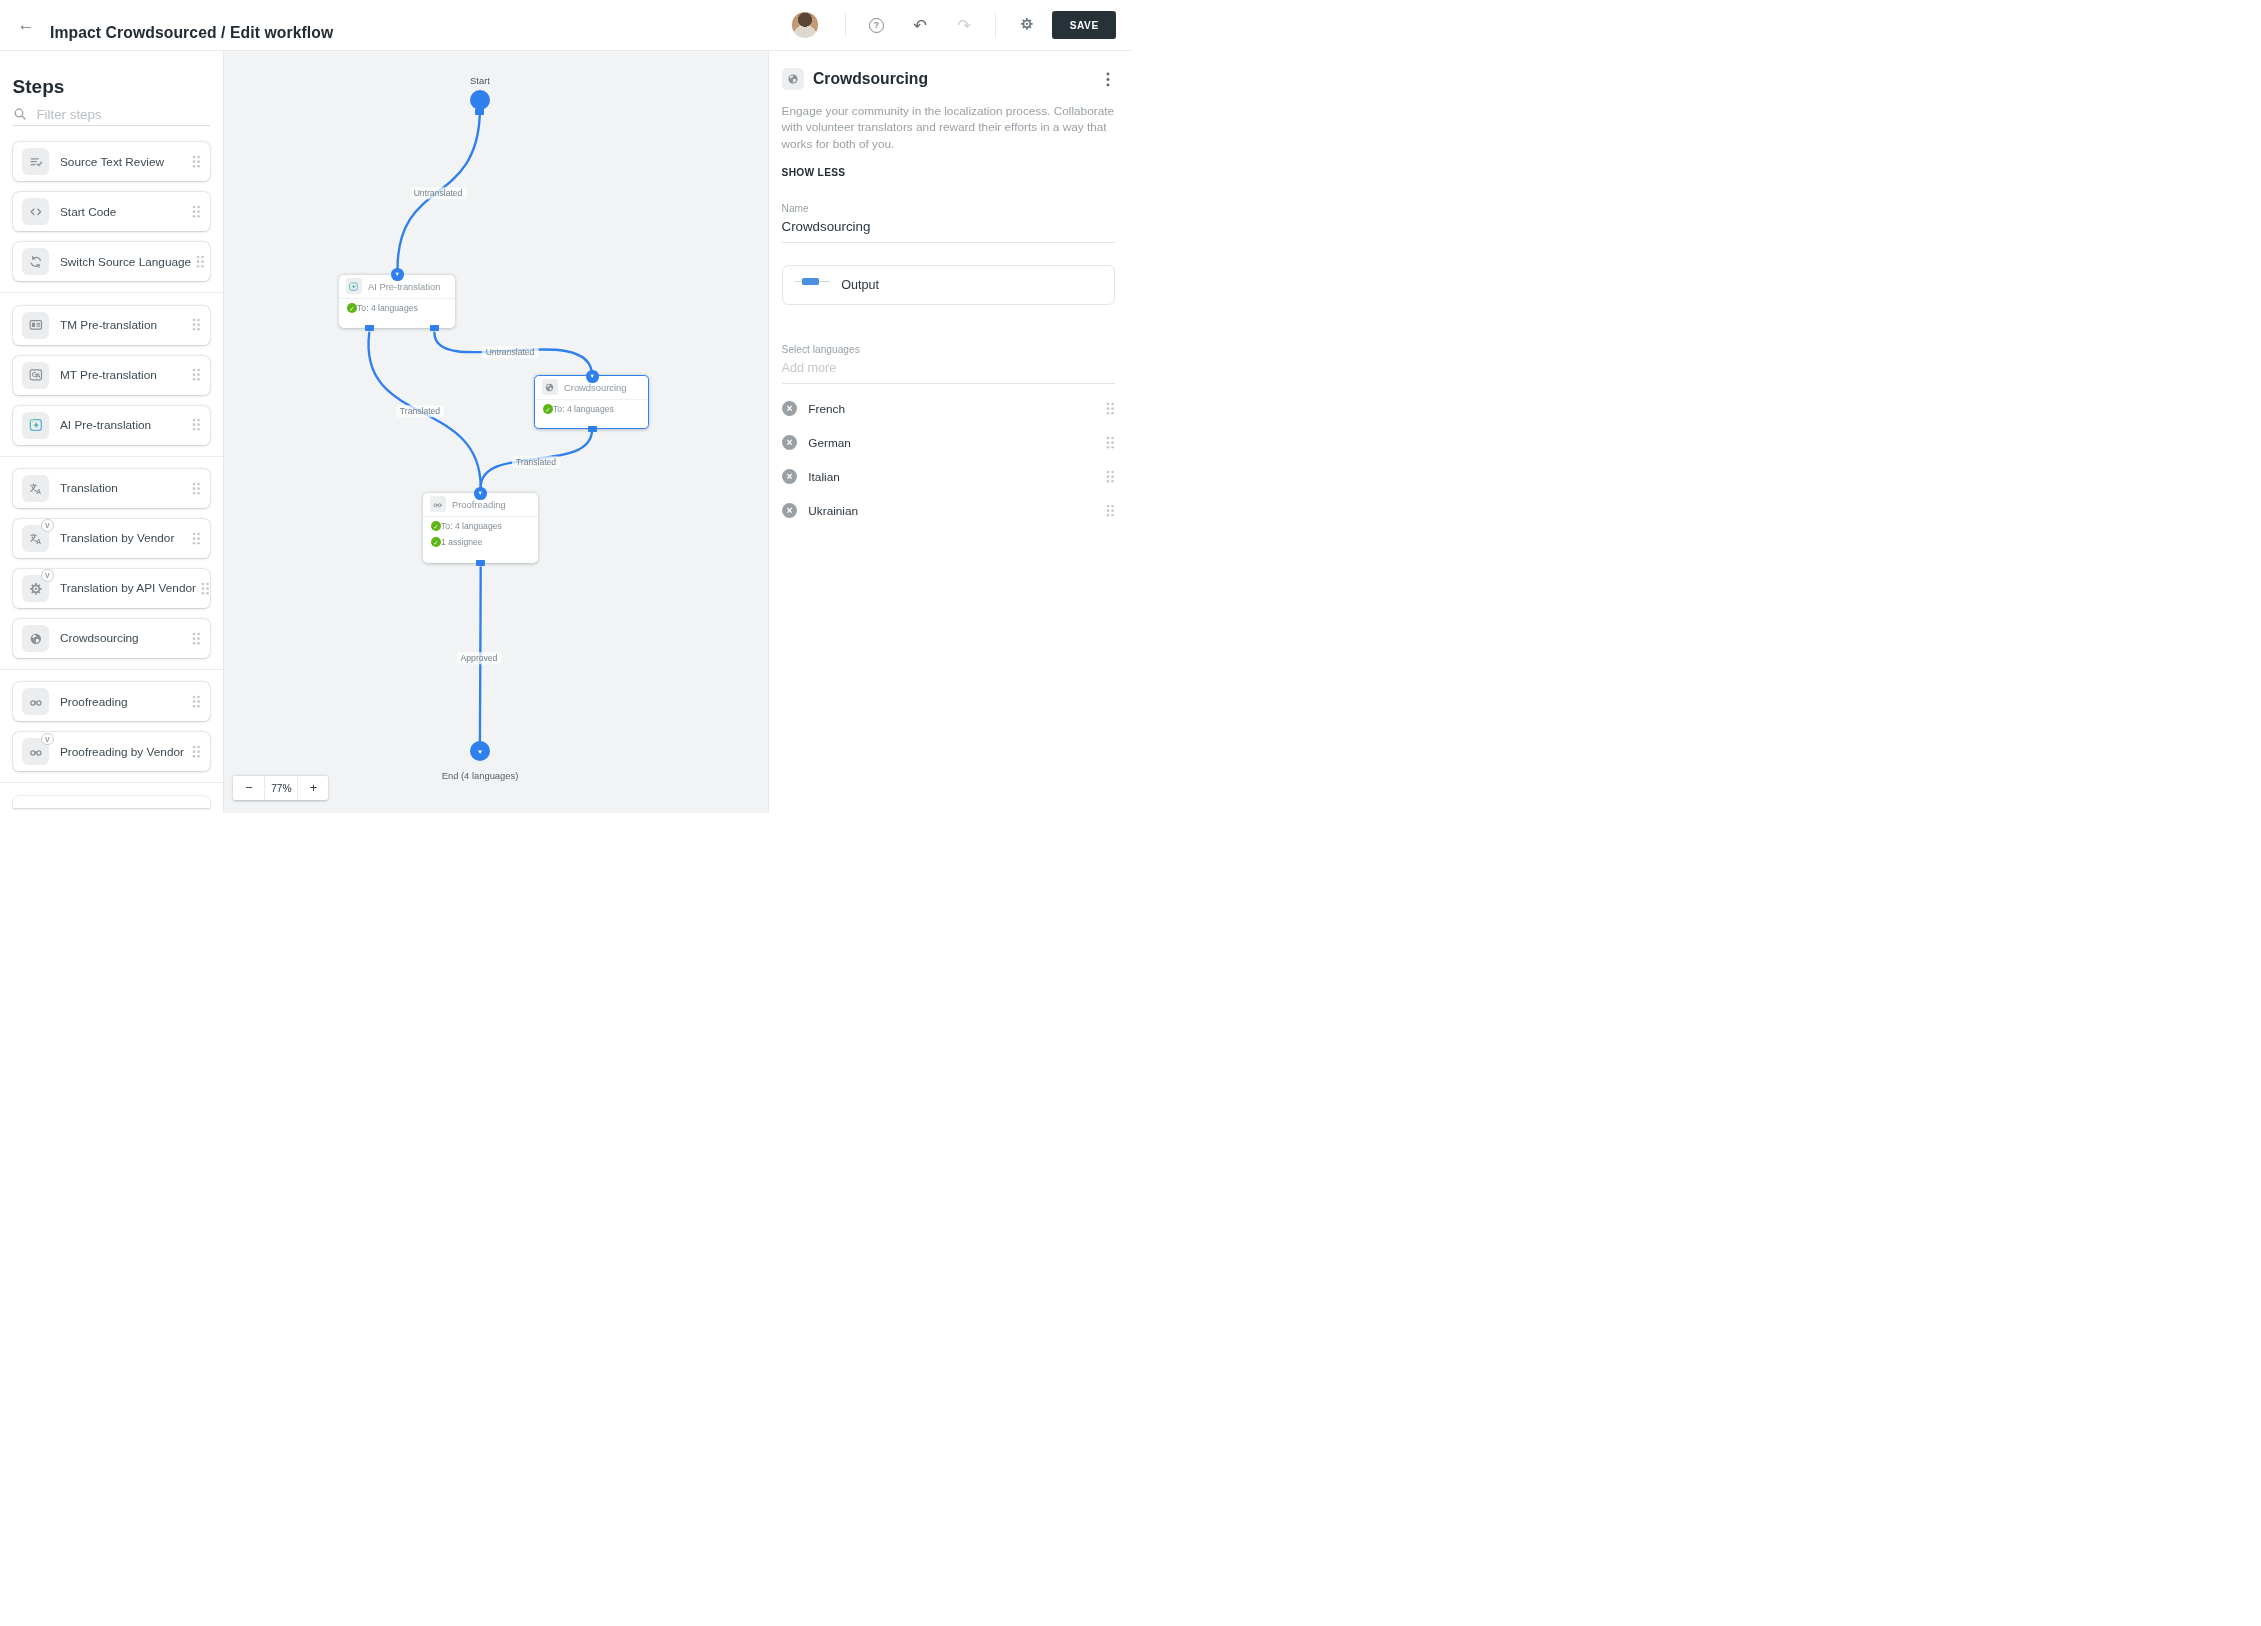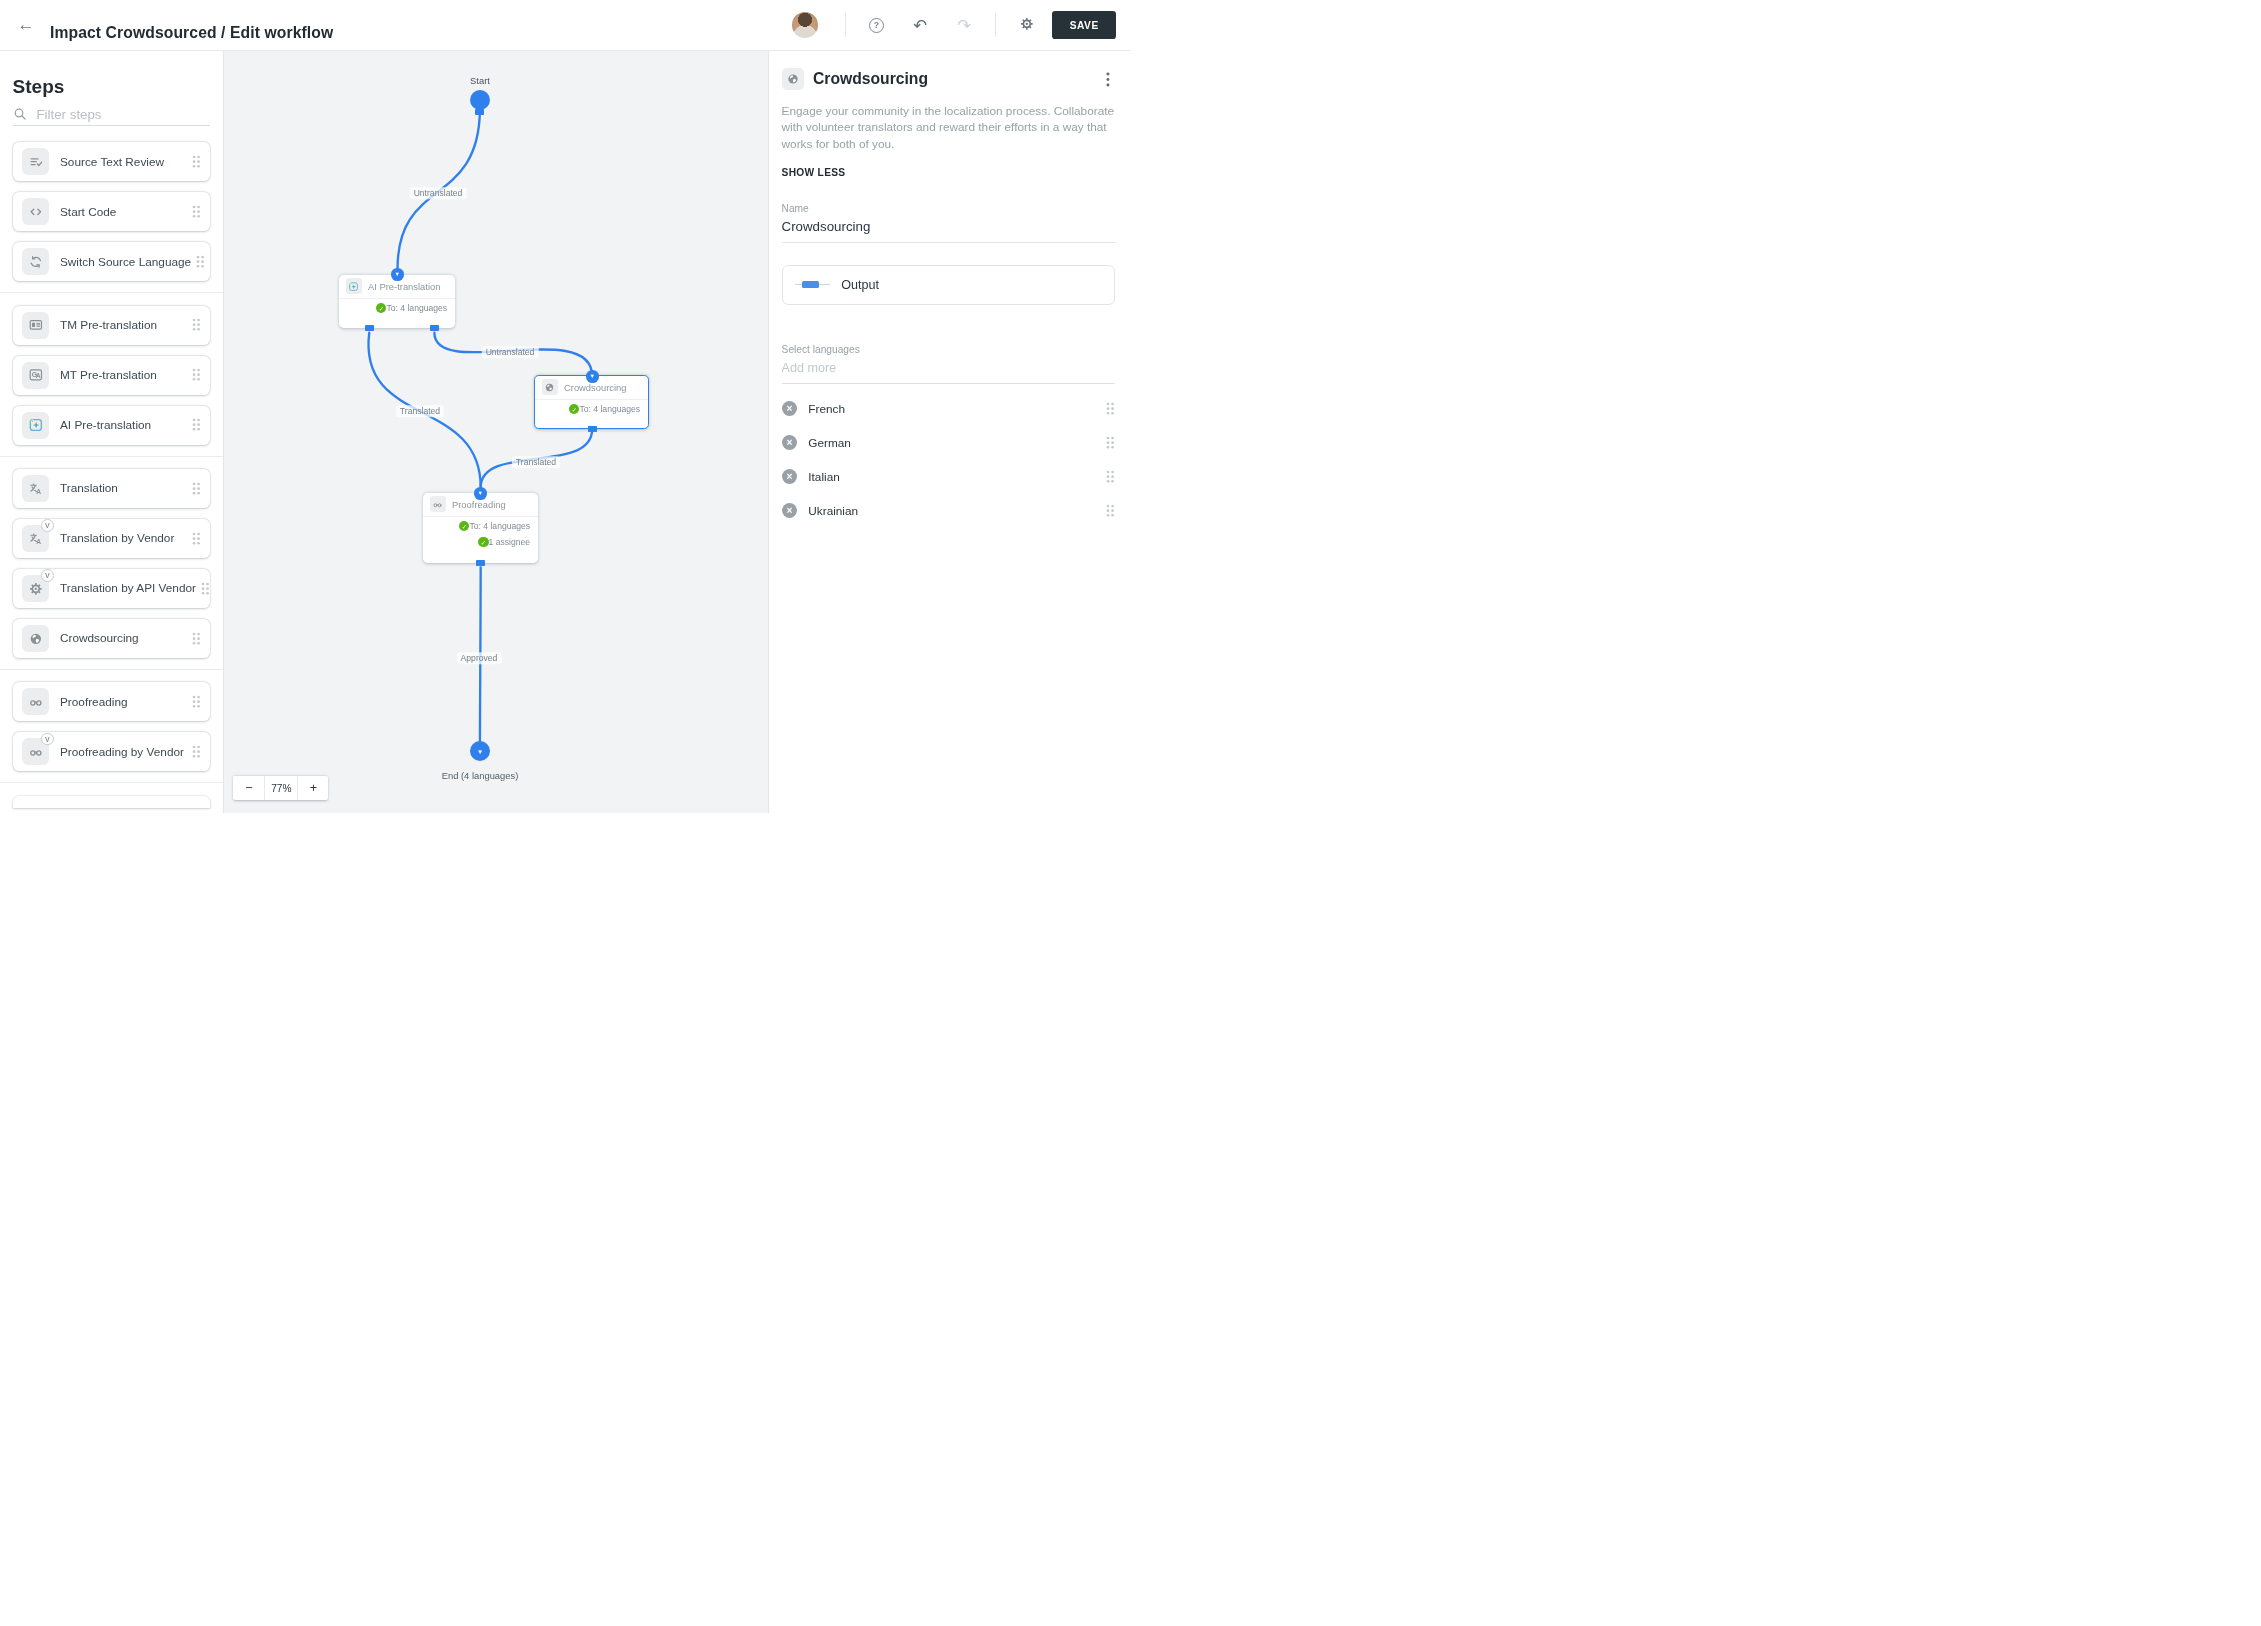--- a/index.html
+++ b/index.html
@@ -66,21 +66,21 @@
   .edge-label{position:absolute;transform:translate(-50%,-50%);font-size:8.6px;color:#747f88;
     background:rgba(255,255,255,.72);padding:0.8px 3.9px;border-radius:2.4px;white-space:nowrap;z-index:2;}
   .flow-node{position:absolute;background:#fff;border-radius:4.7px;z-index:2;cursor:pointer;
     box-shadow:0 0.8px 3.1px rgba(40,50,60,.28);}
   .flow-node.selected{border:1.6px solid #2F80ED;}
   .node-header{display:flex;align-items:center;height:23.6px;padding:0 7px;gap:6.3px;border-bottom:0.8px solid #eef0f1;}
   .node-icon{width:15.7px;height:15.7px;border-radius:3.1px;background:#eceeef;display:flex;
     align-items:center;justify-content:center;flex:0 0 15.7px;}
   .node-icon svg{width:11px;height:11px;}
   .node-title{font-size:9.4px;color:#8d979e;white-space:nowrap;}
-  .node-row{display:flex;align-items:center;gap:0;padding:4.7px 7.9px 0.8px;justify-content:flex-end;}
+  .node-row{display:flex;align-items:center;gap:0;padding:4.7px 7.9px 0.8px;}
   .check-circle{width:10.2px;height:10.2px;border-radius:50%;background:#5CB615;color:#fff;flex:0 0 10.2px;
     font-size:6.3px;font-weight:700;display:flex;align-items:center;justify-content:center;}
   .node-row-text{font-size:8.6px;color:#828c94;white-space:nowrap;}
   .arrow-marker{position:absolute;width:12.6px;height:12.6px;border-radius:50%;background:#2F80ED;color:#fff;
     display:flex;align-items:center;justify-content:center;font-size:5.5px;line-height:1;z-index:3;}
   .stub{position:absolute;width:9.4px;height:5.5px;background:#2F80ED;border-radius:0.8px;z-index:3;}
   .terminal-circle{position:absolute;width:20.4px;height:20.4px;border-radius:50%;background:#2F80ED;z-index:2;
     color:#fff;display:flex;align-items:center;justify-content:center;font-size:6.3px;}
   .node-label{position:absolute;font-size:9.4px;color:#49535b;transform:translateX(-50%);white-space:nowrap;z-index:2;}
   .zoombar{position:absolute;left:9.4px;top:725px;height:24px;display:flex;background:#fff;border-radius:2.4px;
@@ -100,21 +100,21 @@
   .panel-title{font-size:15.7px;font-weight:700;color:#242c33;margin-left:9.4px;}
   .kebab-btn{margin-left:auto;background:none;border:none;cursor:pointer;padding:3.1px 4.7px;}
   .desc{margin-top:12.6px;font-size:11.8px;line-height:16.5px;color:#99a1a7;}
   .desc p{margin:0;}
   .show-less{margin-top:15px;font-size:10.2px;font-weight:700;color:#242c33;letter-spacing:0.3px;cursor:pointer;}
   .field-label{font-size:10.2px;color:#99a1a7;}
   .name-label{display:block;margin-top:25px;}
   .name-input{display:block;width:100%;border:none;border-bottom:0.8px solid #dfe3e5;outline:none;
     font-size:13.3px;color:#2b3640;padding:4.7px 0 7.9px;font-family:inherit;background:transparent;}
   .output-card{margin-top:22px;border:0.8px solid #e1e5e7;border-radius:6.3px;}
-  .output-head{display:flex;align-items:center;padding:11.8px 12.6px;gap:11px;}
+  .output-head{display:flex;align-items:flex-start;padding:11.8px 12.6px;gap:11px;}
   .out-icon{position:relative;width:35px;height:7.9px;flex:0 0 35px;}
   .out-icon::before{content:"";position:absolute;left:0;right:0;top:3.5px;height:0.8px;background:#cfd5d9;}
   .out-icon::after{content:"";position:absolute;left:7px;top:0.4px;width:17.3px;height:7px;border-radius:1.6px;background:#4a90e2;}
   .output-title{font-size:12.6px;color:#2b3640;}
   .output-body{border-top:0.8px solid #e7eaec;padding:12.6px 12.6px 20.4px;}
   .radio-row{display:flex;align-items:center;margin-top:15.7px;gap:10.2px;}
   .radio{width:14px;height:14px;border-radius:50%;border:1.6px solid #9aa3aa;flex:0 0 14px;cursor:pointer;position:relative;}
   .radio.checked{border-color:#43A047;}
   .radio.checked::after{content:"";position:absolute;left:2.4px;top:2.4px;right:2.4px;bottom:2.4px;background:#43A047;border-radius:50%;}
   .radio-label{font-size:11.8px;color:#2b3640;}

